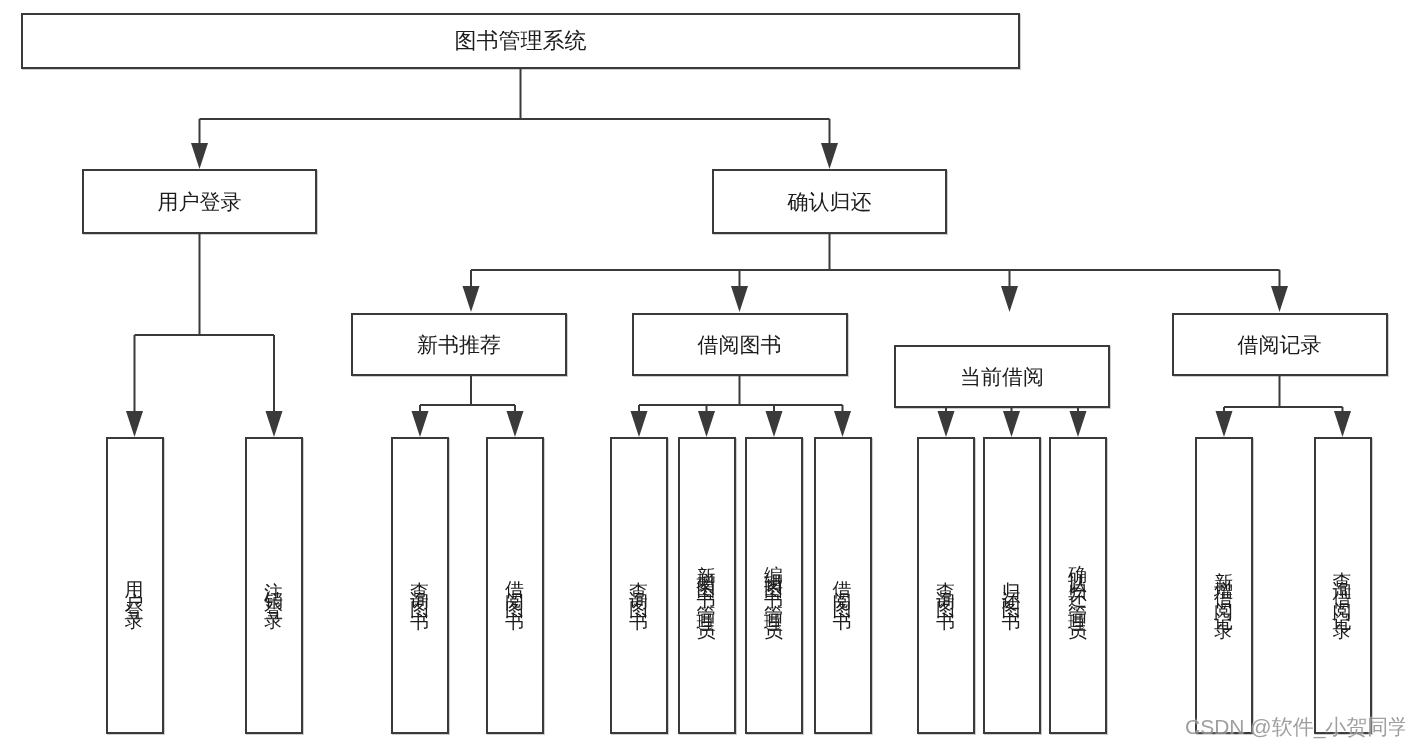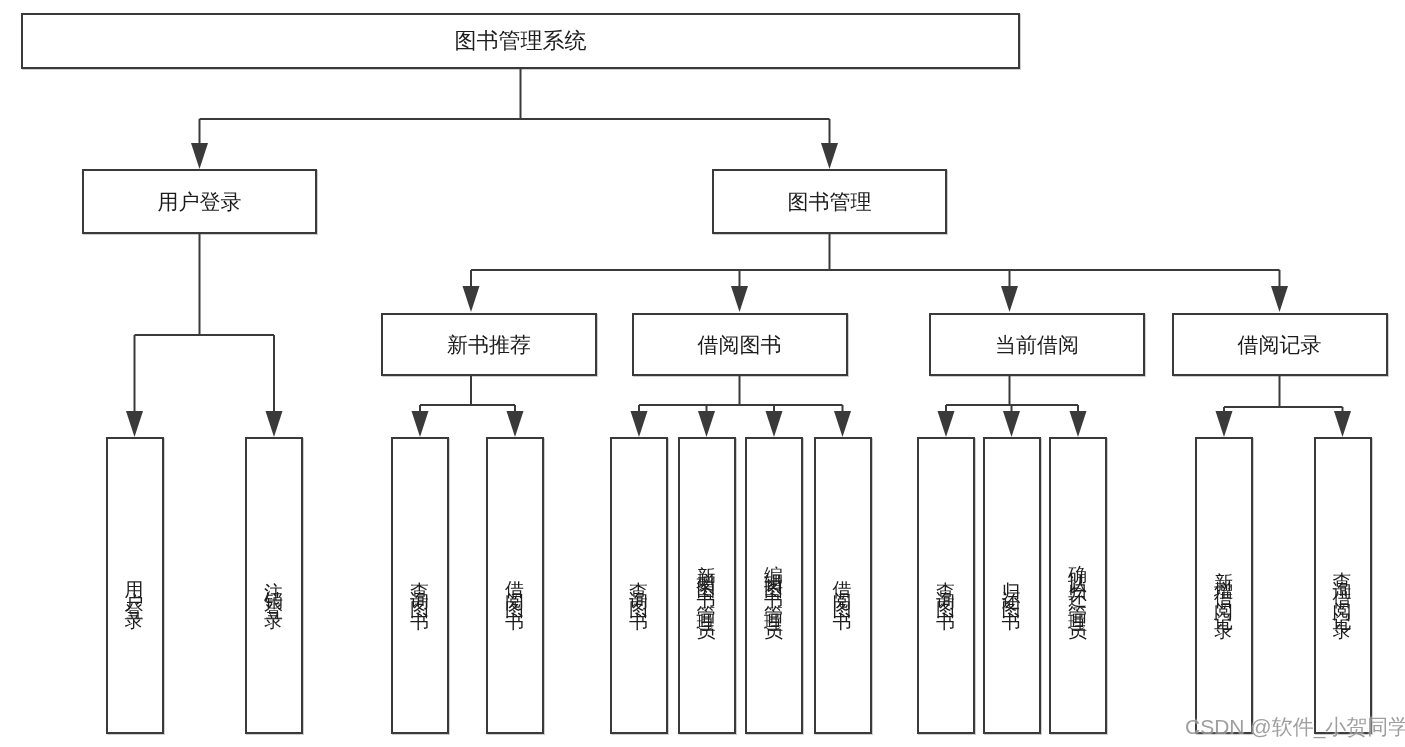--- a/index.html
+++ b/index.html
@@ -108,25 +108,25 @@
       <path d="M1003,411 L1020,411 L1011.5,437 Z"></path>
       <path d="M1069.5,411 L1086.5,411 L1078,437 Z"></path>
       <path d="M1215.5,411 L1232.5,411 L1224,437 Z"></path>
       <path d="M1334,411 L1351,411 L1342.5,437 Z"></path>
     </g>
   </svg>
 
   <div class="node node-root">图书管理系统</div>
 
   <div class="node node-l1" style="left:82px;">用户登录</div>
-  <div class="node node-l1" style="left:712px;">图书管理</div>
+  <div class="node node-l1" style="left:712px;">确认归还</div>
 
-  <div class="node node-l2" style="left:381px;">新书推荐</div>
+  <div class="node node-l2" style="left:351px;">新书推荐</div>
   <div class="node node-l2" style="left:631.5px;">借阅图书</div>
-  <div class="node node-l2" style="left:929px;">当前借阅</div>
+  <div class="node node-l2" style="left:894px;margin-top:32px;">当前借阅</div>
   <div class="node node-l2" style="left:1171.5px;">借阅记录</div>
 
   <div class="leaf" style="left:105.5px;">用户登录</div>
   <div class="leaf" style="left:245px;">注销登录</div>
 
   <div class="leaf" style="left:391px;">查询图书</div>
   <div class="leaf" style="left:486px;">借阅图书</div>
 
   <div class="leaf" style="left:610px;">查询图书</div>
   <div class="leaf long" style="left:677.5px;">新增图书（管理员）</div>

